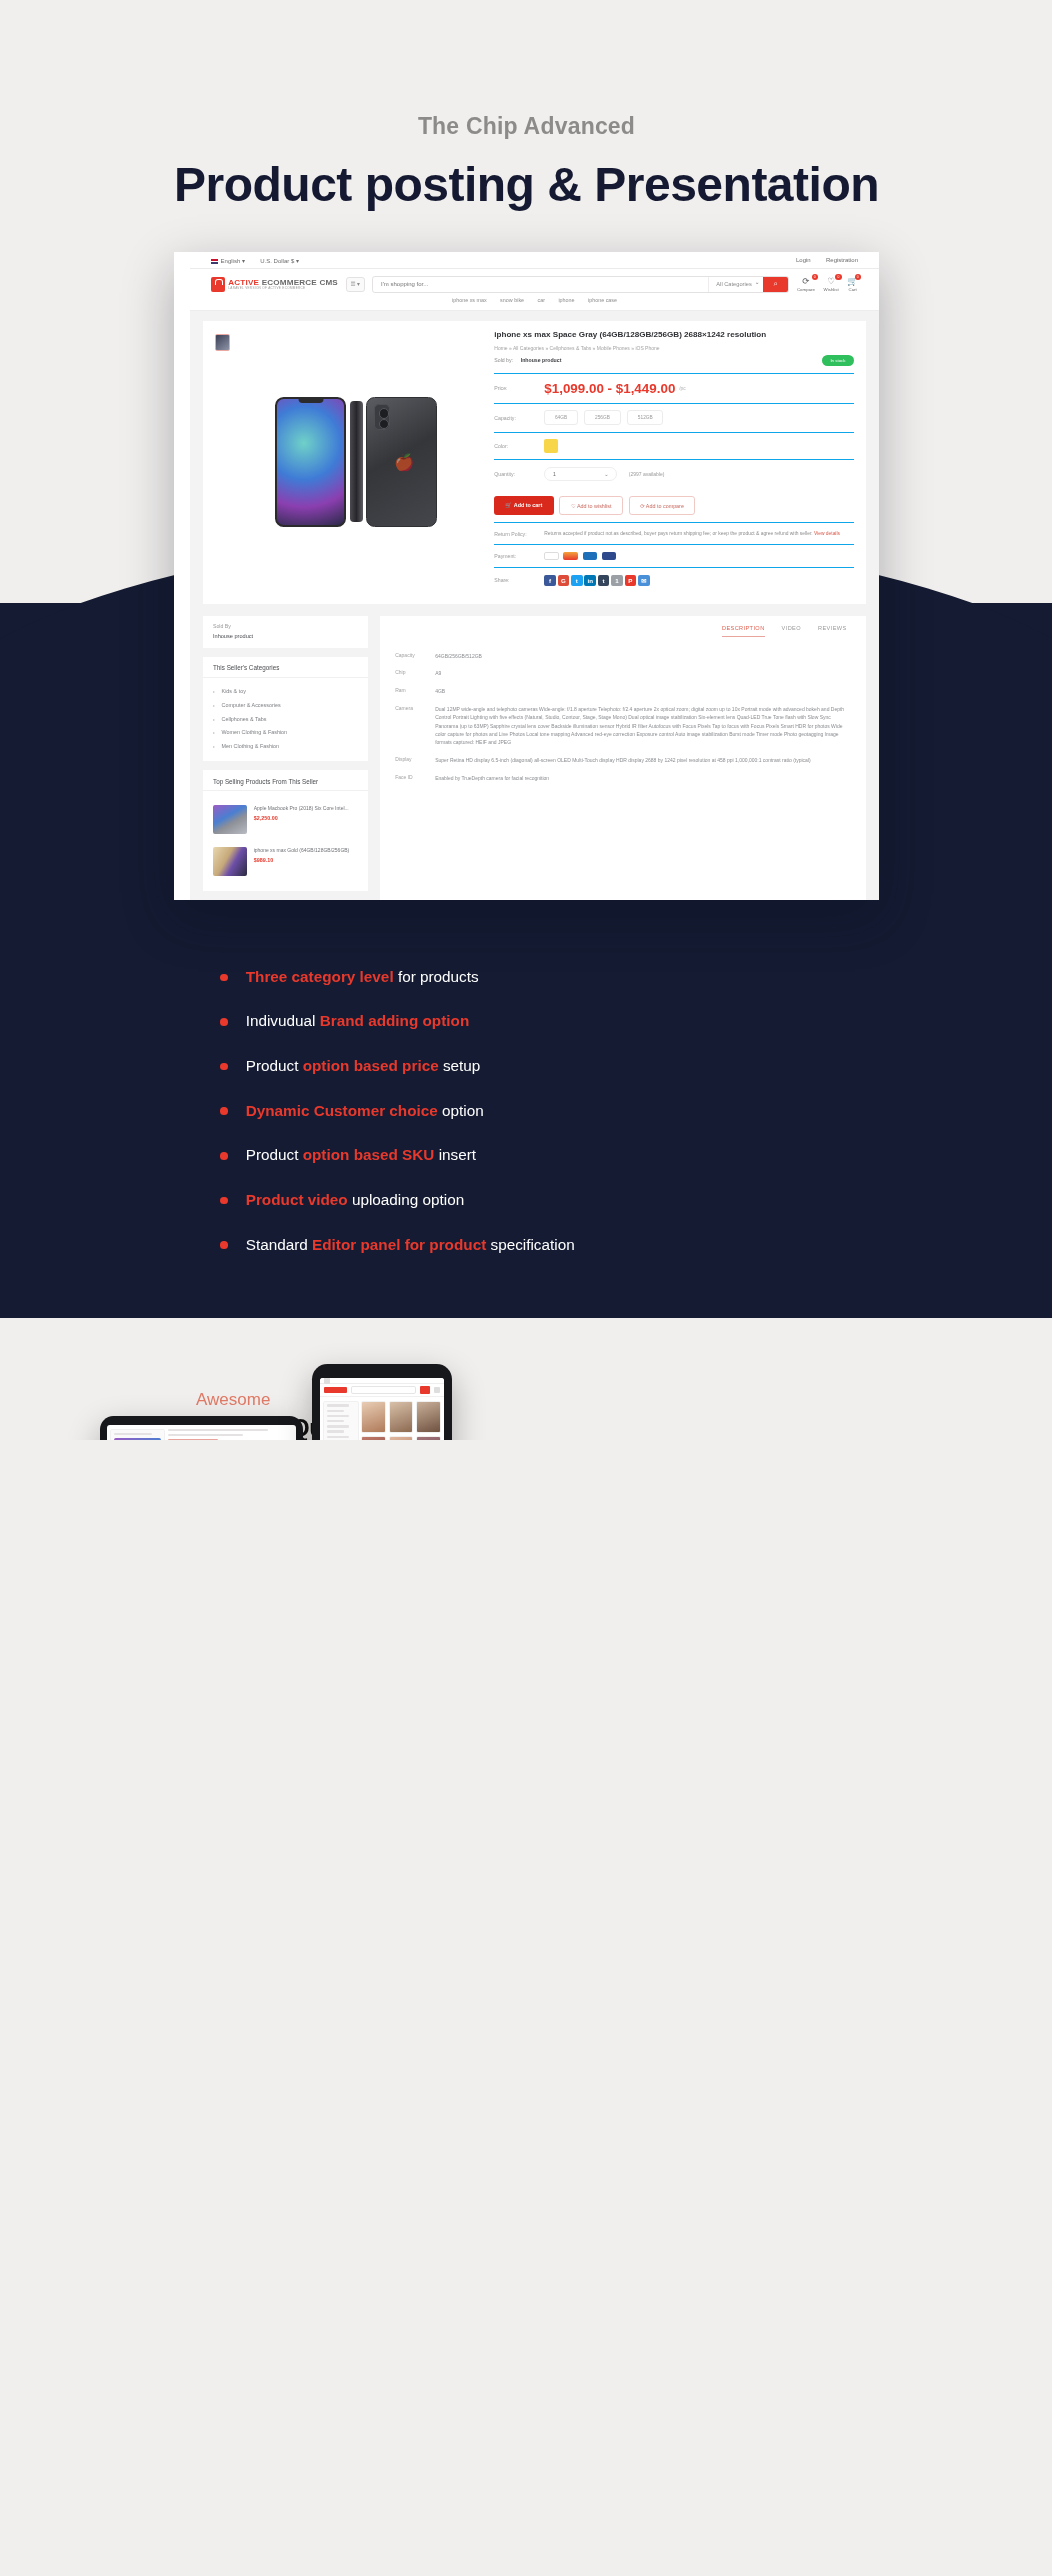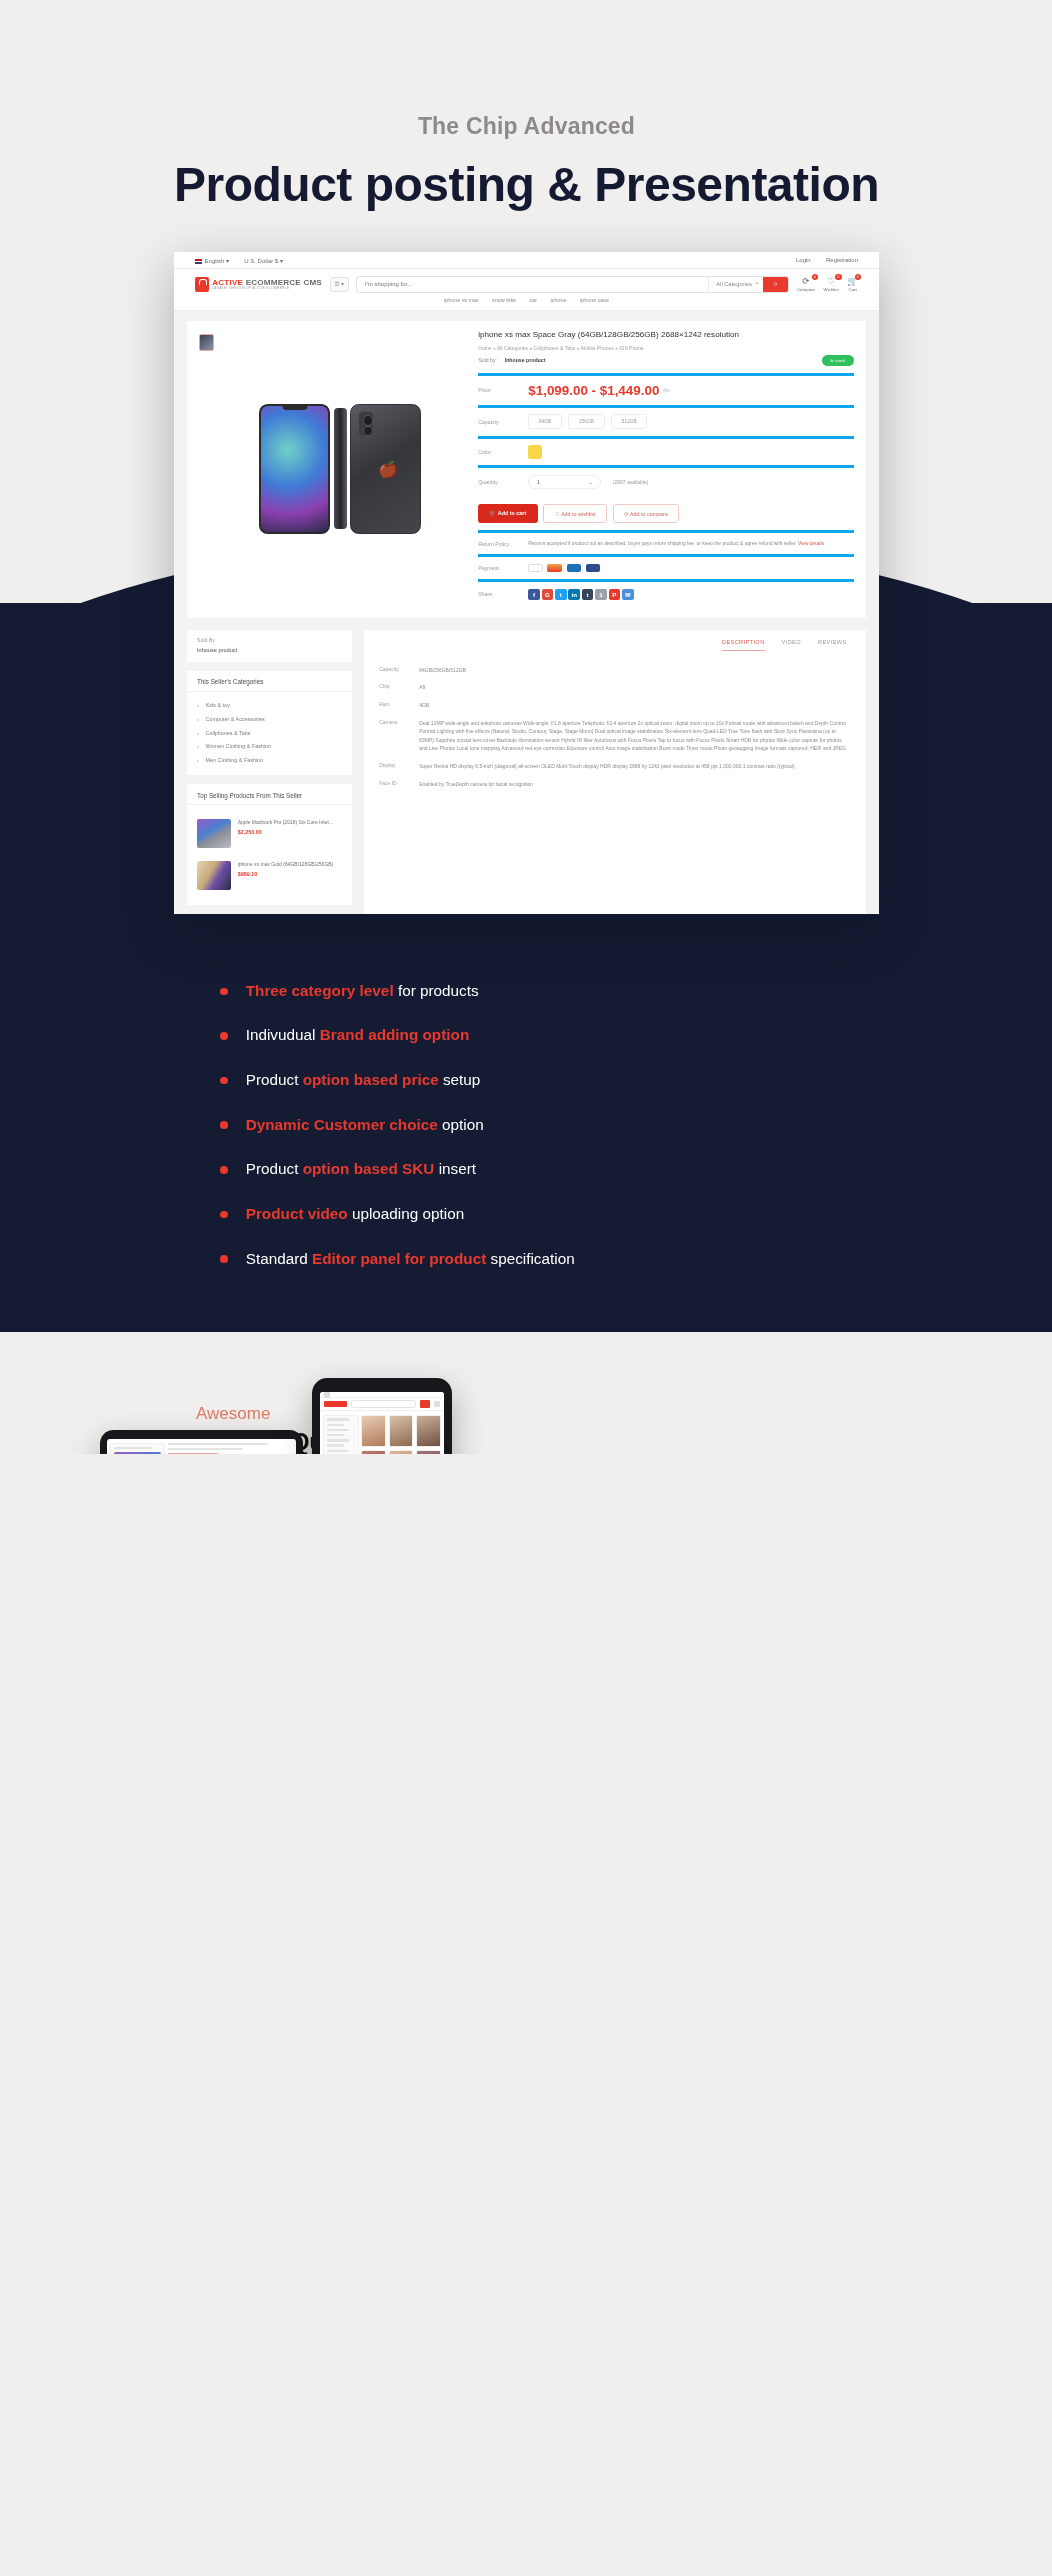--- a/index.html
+++ b/index.html
@@ -56,21 +56,21 @@
 
   
   .shot-wrap {
     position: relative;
     z-index: 6;
     width: 705px;
     margin: 0 auto;
     background: #ffffff;
     box-shadow: 0 17px 48px rgba(10,14,30,.30);
   }
-  .shot-inner { background: #ffffff; }
+  .shot-inner { background: #ffffff; margin-left: 16px; }
 
   
   .bw-top {
     display: flex; align-items: center; justify-content: space-between;
     padding: 4.8px 21px 3.8px;
     border-bottom: 1px solid #eceaea;
     font-size: 6px; color: #6d6d6d;
   }
   .bw-top-l { display: flex; gap: 15.3px; align-items: center; }
   .bw-top-r { display: flex; gap: 15.3px; align-items: center; }
@@ -178,30 +178,30 @@
   }
   .ph-back .cam:before{ top:2.9px; }
   .ph-back .cam:after{ top:13.4px; }
   .ph-back .apple {
     position:absolute; left:50%; top:50%; transform:translate(-50%,-50%);
     width:15.3px; height:18px; color:#d9dade; font-size:16.3px; line-height:18px;
     text-align:center; opacity:.55;
   }
 
   .pinfo { flex: 1; padding-left: 13.4px; }
-  .pinfo h2 { font-size: 8.1px; color:#303236; font-weight:400; margin-bottom:5.7px; }
+  .pinfo h2 { font-size: 8.1px; color:#303236; font-weight:700; margin-bottom:5.7px; }
   .bcrumb { font-size:5px; color:#a3a3a3; margin-bottom:3.8px; }
   .soldrow { display:flex; align-items:center; justify-content:space-between; margin-bottom:7.7px; }
   .soldby { font-size:5.2px; color:#8d8d8d; }
   .soldby b { color:#3b3d41; font-weight:600; margin-left:7.7px; }
   .stock-badge {
     background:#2fbf5c; color:#fff; font-size:4.4px; border-radius:8.6px;
     padding: 2.9px 8.6px;
   }
-  .prow { display:flex; align-items:center; padding: 6.7px 0; border-top:3px solid #0ea5e9; }
+  .prow { display:flex; align-items:center; padding: 6.7px 0; border-top:1px solid #0ea5e9; }
   .plabel { width: 50px; font-size:5.2px; color:#9a9a9a; }
   .price-big { font-size:13.4px; font-weight:800; color:#e8392c; }
   .price-unit { font-size:4.8px; color:#b0b0b0; margin-left:3.8px; }
   .optchip {
     border:1px solid #ececec; border-radius:2.9px; font-size:4.8px; color:#9b9b9b;
     padding: 3.8px 9.6px; margin-right:6.7px; background:#fff;
   }
   .swatch { width:13.4px; height:13.4px; background:#f7d64a; border-radius:1.9px; }
   .qtybox {
     border:1px solid #efeeee; border-radius:13.4px; display:flex; align-items:center;

